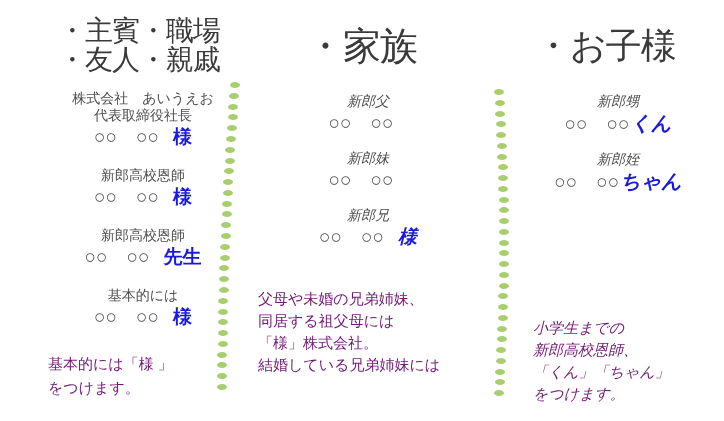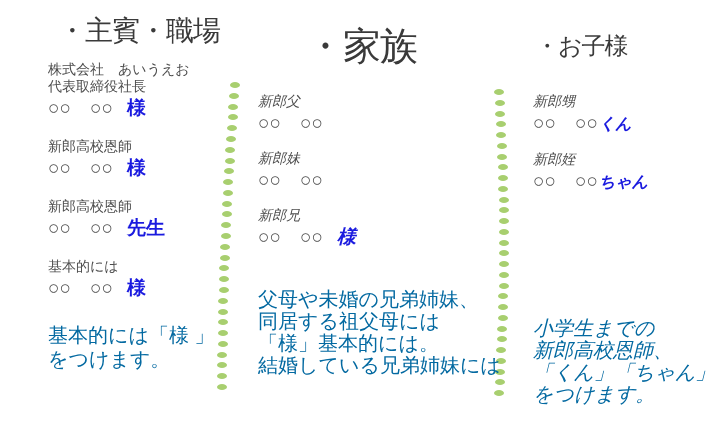--- a/index.html
+++ b/index.html
@@ -12,33 +12,33 @@
     color:#4a4a4a;
   }
   .col{position:absolute;}
   .col-guests{left:48px;top:16px;width:190px;}
   .col-family{left:258px;top:30px;width:220px;}
   .col-children{left:533px;top:30px;width:170px;}
 
   .heading{color:#3a3a3a;font-size:28px;line-height:29px;letter-spacing:-1px;white-space:nowrap;}
   .col-guests .heading{margin-left:10px;}
   .col-family .heading{margin-left:48px;font-size:38px;line-height:32px;}
-  .col-children .heading{margin-left:2px;font-size:24px;line-height:32px;font-family:Liberation Serif, serif;}
+  .col-children .heading{margin-left:2px;font-size:36px;line-height:32px;font-family:Liberation Serif, serif;}
 
   .entries{margin-top:16px;}
   .col-family .entries,.col-children .entries{margin-top:31px;font-style:italic;}
 
-  .entry{margin-bottom:17px;}
+  .entry{margin-bottom:17px;text-align:center;}
   .col-family .entry,.col-children .entry{margin-bottom:14px;}
   .entry-label{font-size:14px;line-height:17px;color:#4d4d4d;white-space:nowrap;}
   .name-row{font-size:19px;line-height:26px;color:#4f4f4f;white-space:nowrap;}
   .honorific{font-weight:bold;color:#1a1adf;margin-left:14px;}
-  .col-children .honorific{margin-left:1px;font-size:16px;}
+  .col-children .honorific{margin-left:1px;font-size:20px;}
 
-  .note{font-size:20px;line-height:24px;color:#0369a1;white-space:nowrap;}
+  .note{font-size:15px;line-height:24px;color:#701a75;white-space:nowrap;}
   .col-guests .note{margin-top:22px;}
   .col-family .note{margin-top:38px;line-height:22px;}
   .col-children .note{margin-top:122px;line-height:22px;font-style:italic;}
 
   .divider{position:absolute;left:0;top:0;width:724px;height:421px;pointer-events:none;}
   .divider .dot{position:absolute;width:10px;height:6px;border-radius:50%;}
 </style>
 </head>
 <body>
 
@@ -104,20 +104,21 @@
       <div class="dot" style="left: 496.169px; top: 347px; background: rgb(168, 207, 111);"></div>
       <div class="dot" style="left: 495.651px; top: 357.75px; background: rgb(168, 207, 111);"></div>
       <div class="dot" style="left: 495.113px; top: 368.5px; background: rgb(168, 207, 111);"></div>
       <div class="dot" style="left: 494.56px; top: 379.25px; background: rgb(168, 207, 111);"></div>
       <div class="dot" style="left: 494px; top: 390px; background: rgb(168, 207, 111);"></div>
     </div>
 
   <div class="col col-guests">
     <div class="heading">
       <div>・主賓・職場</div>
+      <div>・友人・親戚</div>
     </div>
     <div class="entries">
       <div class="entry">
         <div class="entry-label">株式会社　あいうえお</div>
         <div class="entry-label">代表取締役社長</div>
         <div class="name-row"><span>○○　○○</span><span class="honorific">様</span></div>
       </div>
       <div class="entry">
         <div class="entry-label">新郎高校恩師</div>
         <div class="name-row"><span>○○　○○</span><span class="honorific">様</span></div>
@@ -151,21 +152,21 @@
         <div class="name-row"><span>○○　○○</span><span class="honorific"></span></div>
       </div>
       <div class="entry">
         <div class="entry-label">新郎兄</div>
         <div class="name-row"><span>○○　○○</span><span class="honorific">様</span></div>
       </div>
     </div>
     <div class="note">
       <div>父母や未婚の兄弟姉妹、</div>
       <div>同居する祖父母には</div>
-      <div>「様」基本的には。</div>
+      <div>「様」株式会社。</div>
       <div>結婚している兄弟姉妹には</div>
     </div>
   </div>
 
   <div class="col col-children">
     <div class="heading">
       <div>・お子様</div>
     </div>
     <div class="entries">
       <div class="entry">

